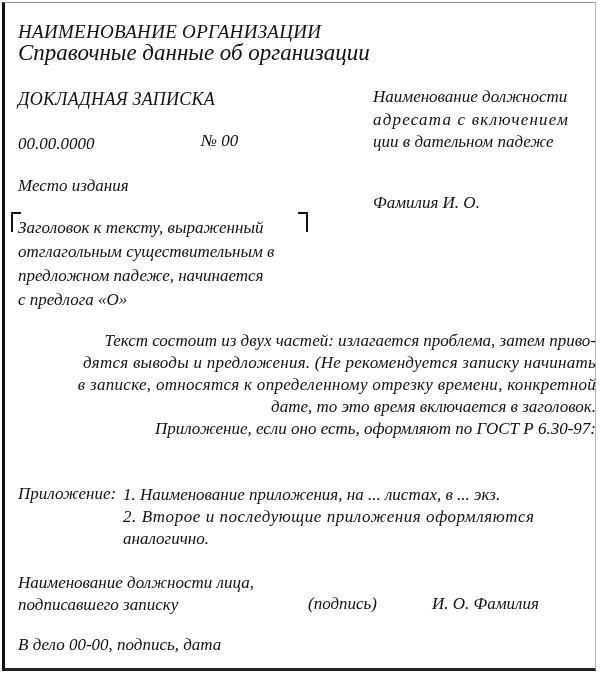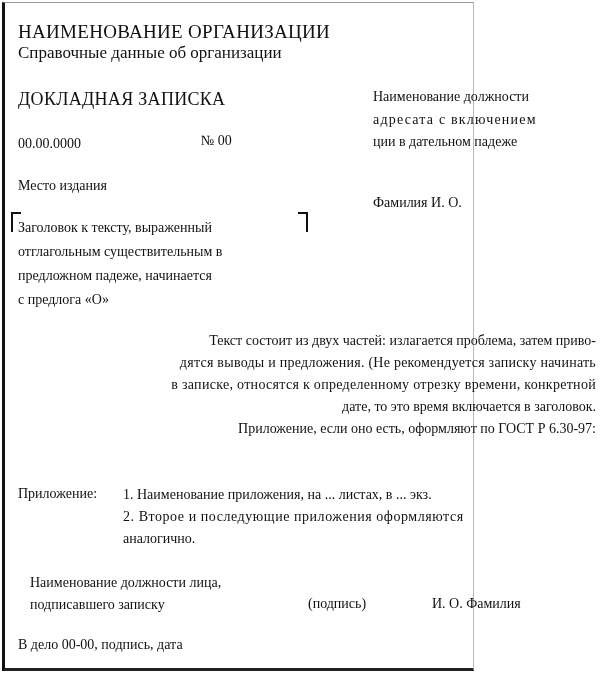--- a/index.html
+++ b/index.html
@@ -1,23 +1,23 @@
 <!DOCTYPE html>
 <html><head>
 <meta charset="utf-8">
 <style>
   html, body { margin: 0; padding: 0; background: #ffffff; }
   body { width: 600px; height: 675px; position: relative; overflow: hidden;
          font-family: "Liberation Serif", "DejaVu Serif", serif; color: #111; }
-  .page { position: absolute; left: 2px; top: 2px; width: 472px; height: 669px;
+  .page { position: absolute; left: 2px; top: 2px; width: 594px; height: 669px;
           border-left: 3px solid #111; border-bottom: 3px solid #222;
-          border-top: 1px solid #9a9a9a; border-right: 1px solid #b8b8b8; box-sizing: border-box; }
-  .t { position: absolute; white-space: nowrap; font-size: 14px; line-height: 20px; }
+          border-top: 1px solid #9a9a9a; border-right: 1px solid #b8b8b8; box-sizing: border-box; font-style: italic; }
+  .t { position: absolute; white-space: nowrap; font-size: 17px; line-height: 20px; }
   .org-name { left: 13px; top: 19px; font-size: 19px; letter-spacing: 0.3px; }
-  .org-info { left: 13px; top: 40px; font-size: 17px; }
+  .org-info { left: 13px; top: 40px; font-size: 23px; }
   .doc-type { left: 13px; top: 86px; font-size: 18px; letter-spacing: 0.3px; }
   .date { left: 13px; top: 131px; }
   .number { left: 196px; top: 128px; }
   .place { left: 13px; top: 173px; }
   .addressee { left: 368px; top: 83px; line-height: 22.5px; white-space: normal; width: 225px; }
   .addressee span { display: block; white-space: nowrap; }
   .addressee .l2 { letter-spacing: 1.2px; }
   .addressee .l3 { letter-spacing: 0.6px; }
   .signer-right { left: 368px; top: 190px; }
   .heading { left: 13px; top: 213px; line-height: 24px; }
@@ -27,21 +27,21 @@
   .br-right { left: 293px; top: 209px; width: 8px; height: 18px; border-width: 2px 2px 0 0; }
   .body { left: 13px; top: 327px; width: 578px; line-height: 22px; text-align: right; }
   .body span { display: block; white-space: nowrap; }
   .body .ind { padding-left: 20px; }
   .body .j1 { letter-spacing: 0.25px; margin-left: 48px; }
   .body .j2 { letter-spacing: 0.3px; margin-left: 16px; }
   .attach-label { left: 13px; top: 481px; }
   .attach-items { left: 118px; top: 481px; line-height: 22px; }
   .attach-items span { display: block; white-space: nowrap; }
   .attach-items .sp { letter-spacing: 0.55px; }
-  .sig-pos { left: 25px; top: 569px; line-height: 22px; }
+  .sig-pos { left: 13px; top: 569px; line-height: 22px; }
   .sig-pos span { display: block; }
   .sig-mark { left: 303px; top: 591px; }
   .sig-name { left: 427px; top: 591px; }
   .filing { left: 13px; top: 632px; }
 </style>
 </head>
 <body>
 
 <div class="page">
   <div class="t org-name">НАИМЕНОВАНИЕ ОРГАНИЗАЦИИ</div>

